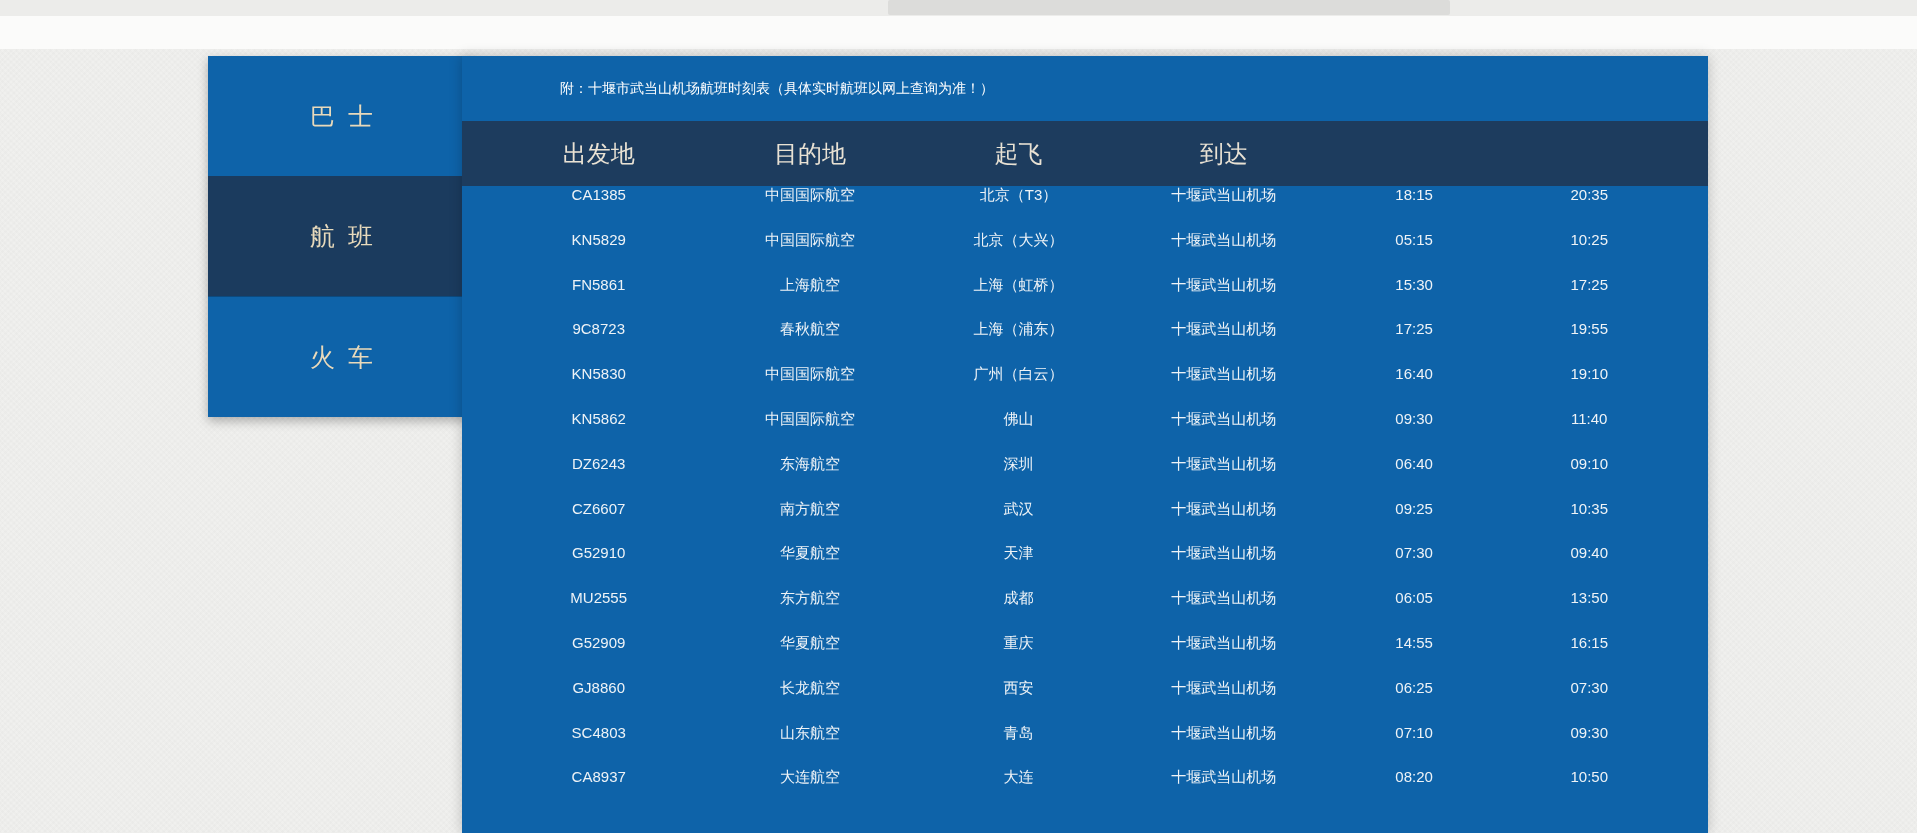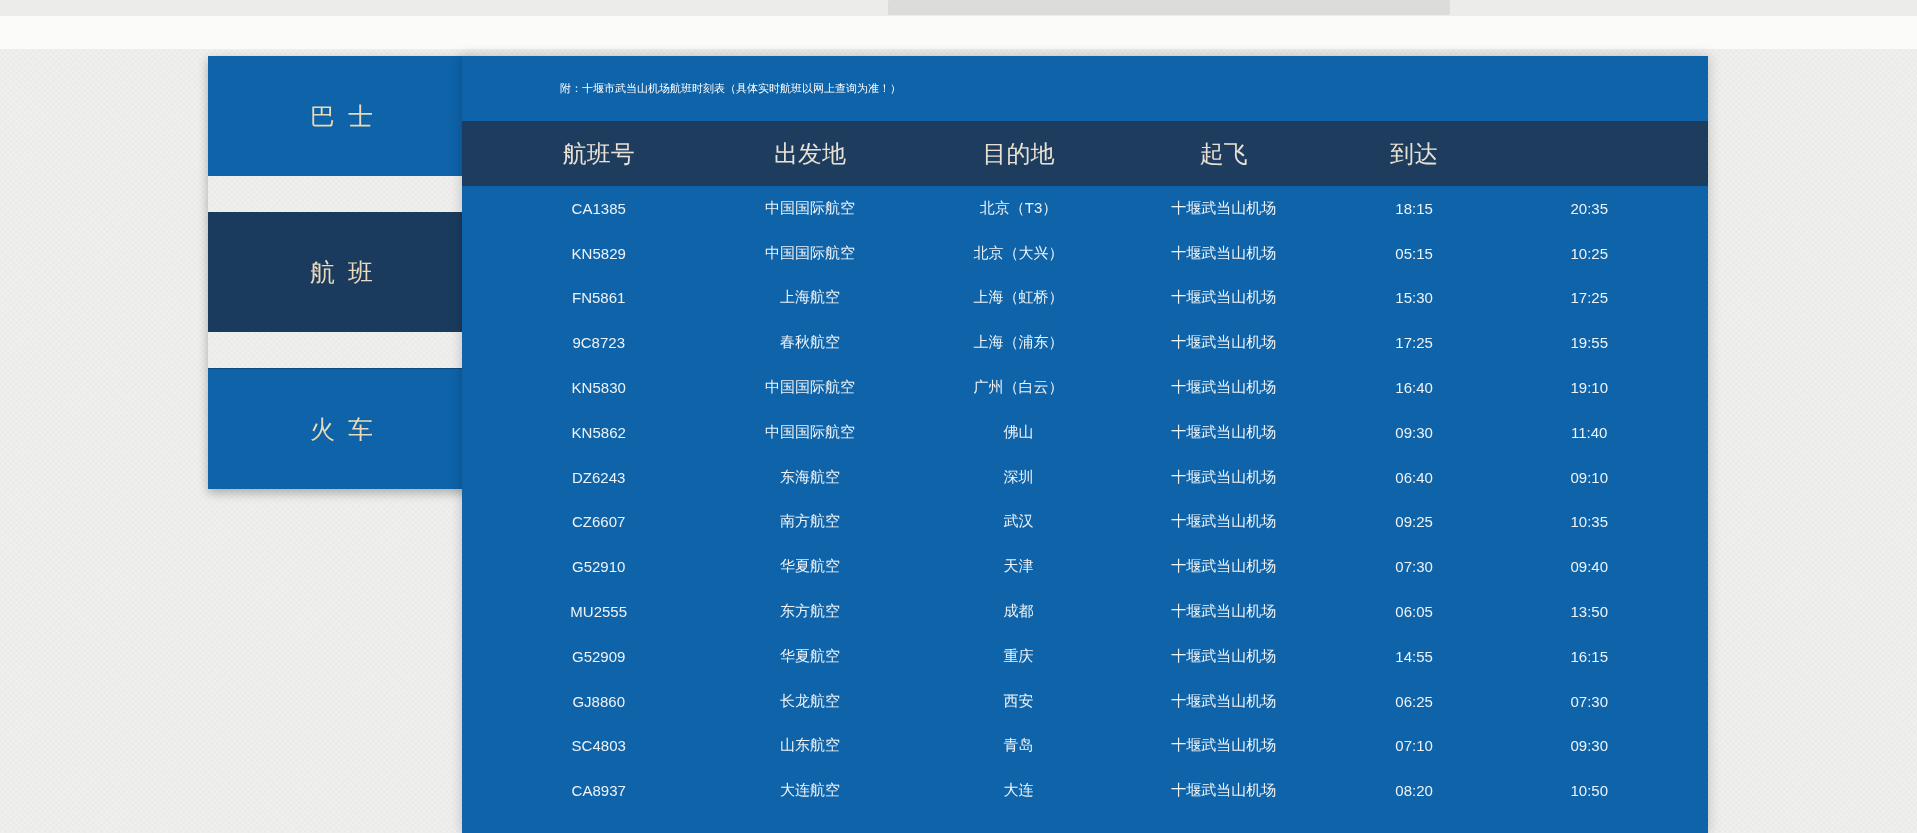--- a/index.html
+++ b/index.html
@@ -43,21 +43,20 @@
   .nav-item {
     height: 120px;
     background: var(--main-blue, #0e63a9);
     display: flex;
     align-items: center;
     justify-content: center;
     cursor: pointer;
   }
   .nav-item + .nav-item {
     border-top: 1px solid rgba(8,28,48,0.35);
-    margin-top: 36px;
   }
   .nav-item.active {
     background: var(--active-navy, #1b3b5e);
     border-top: none;
   }
   .nav-label {
     font-family: "Liberation Serif", serif;
     font-size: 25px;
     letter-spacing: 13px;
     padding-left: 13px; 
@@ -73,38 +72,38 @@
     height: 777px;
     background: var(--main-blue, #0e63a9);
     box-shadow: 0 0 12px rgba(0,0,0,0.22);
   }
   .panel-title {
     height: 65px;
     display: flex;
     align-items: center;
     padding-left: 98px;
     color: #ffffff;
-    font-size: 11px;
+    font-size: 14px;
   }
   .thead {
     height: 65px;
     background: var(--header-navy, #1d3c5e);
     display: flex;
     align-items: center;
     padding: 0 10px 0 28px;
   }
   .thead .cell {
     font-family: "Liberation Serif", serif;
     font-size: 24px;
     color: var(--header-text, #e9e2d4);
   }
   .trow {
     height: 44.8px;
     display: flex;
-    align-items: center;
+    align-items: flex-start;
     padding: 0 10px 0 28px;
   }
   .cell {
     text-align: center;
     color: #eef3f7;
     font-size: 15px;
     white-space: nowrap;
     overflow: hidden;
   }
   
@@ -133,21 +132,20 @@
 
   <div class="nav-item">
     <span class="nav-label">火车</span>
   </div>
 
 </nav>
 
 <section class="panel">
   <div class="panel-title">附：十堰市武当山机场航班时刻表（具体实时航班以网上查询为准！）</div>
   <div class="thead">
-  <div class="cell">航班号</div>
 
 
   <div class="cell">出发地</div>
 
   <div class="cell">目的地</div>
 
   <div class="cell">起飞</div>
 
   <div class="cell">到达</div>
 </div>

